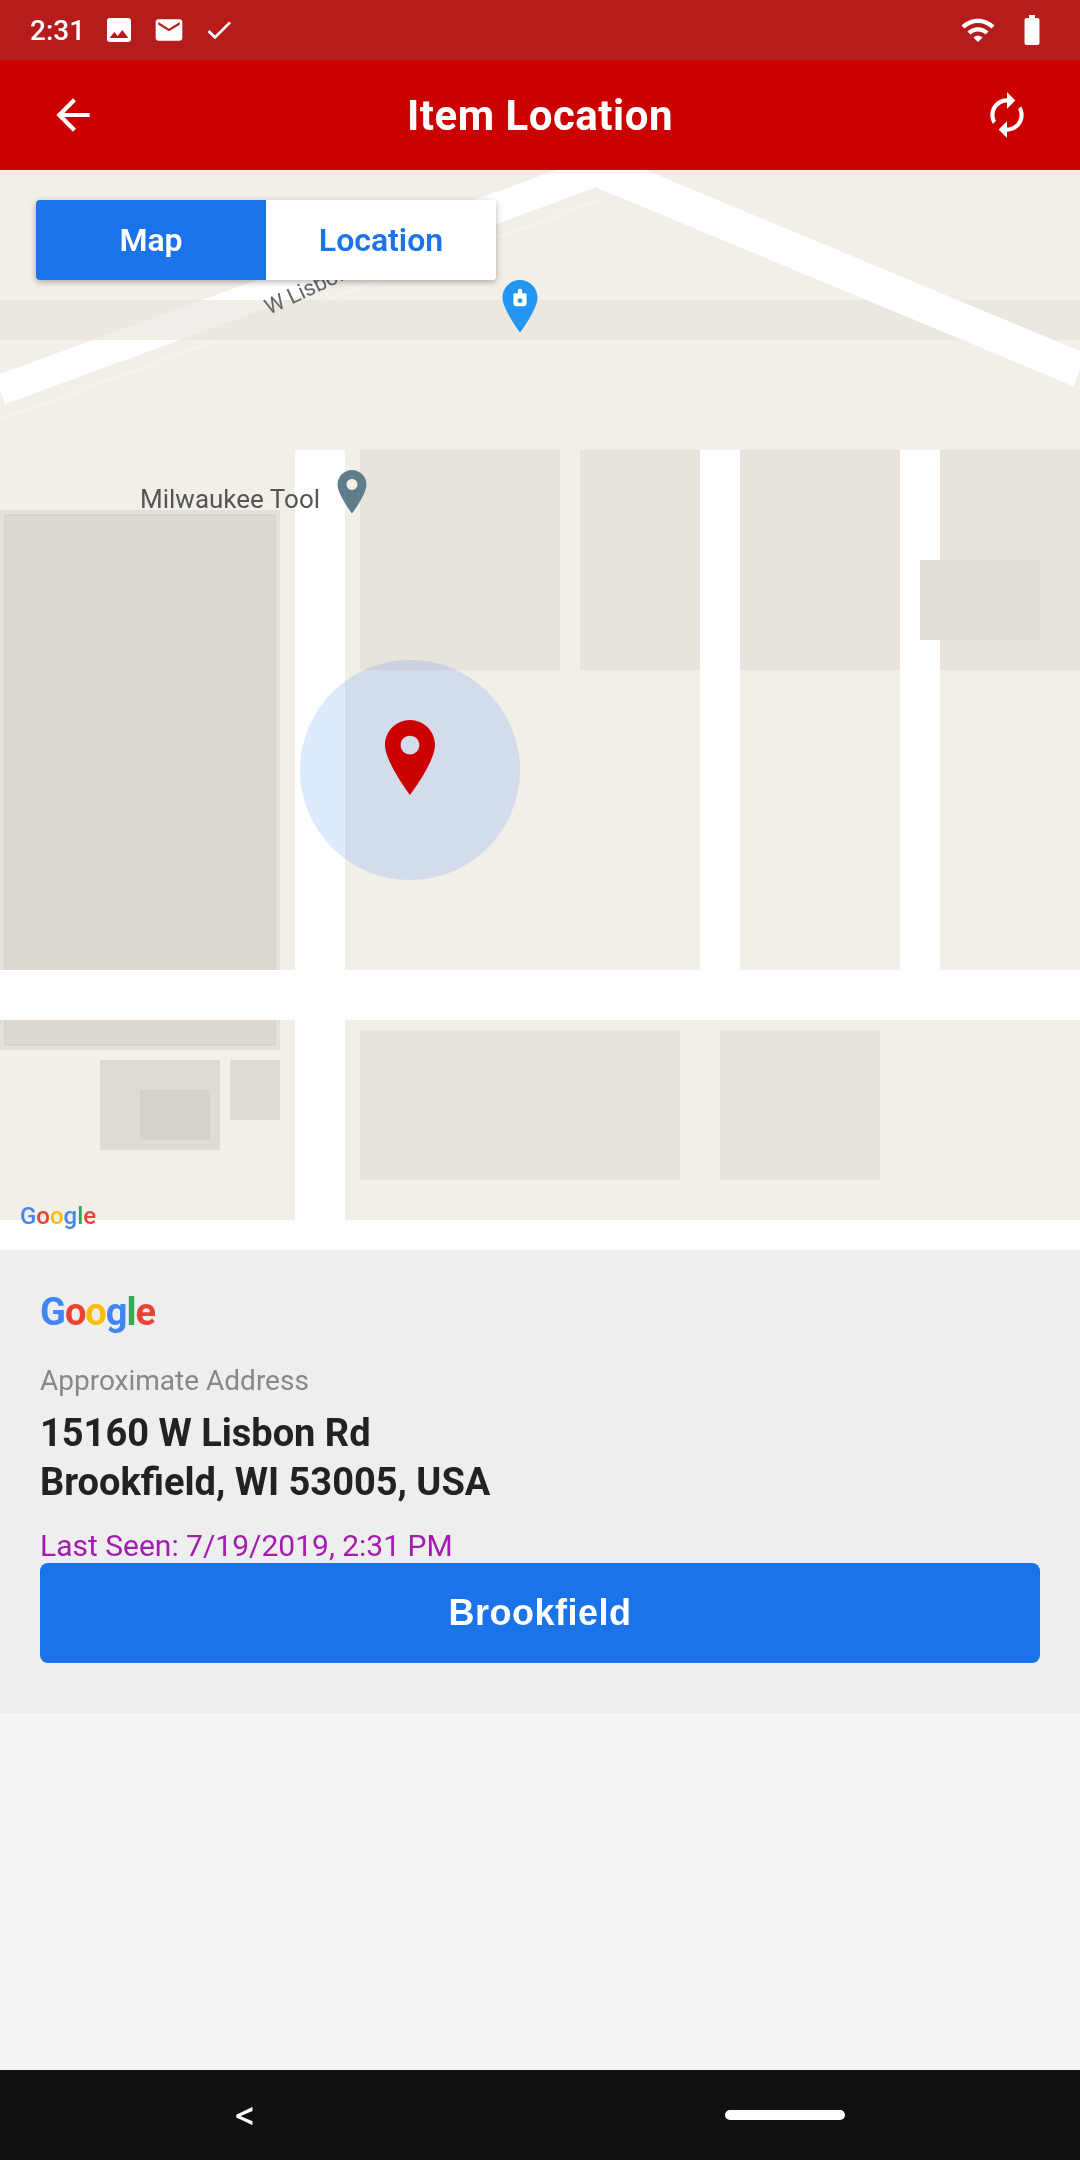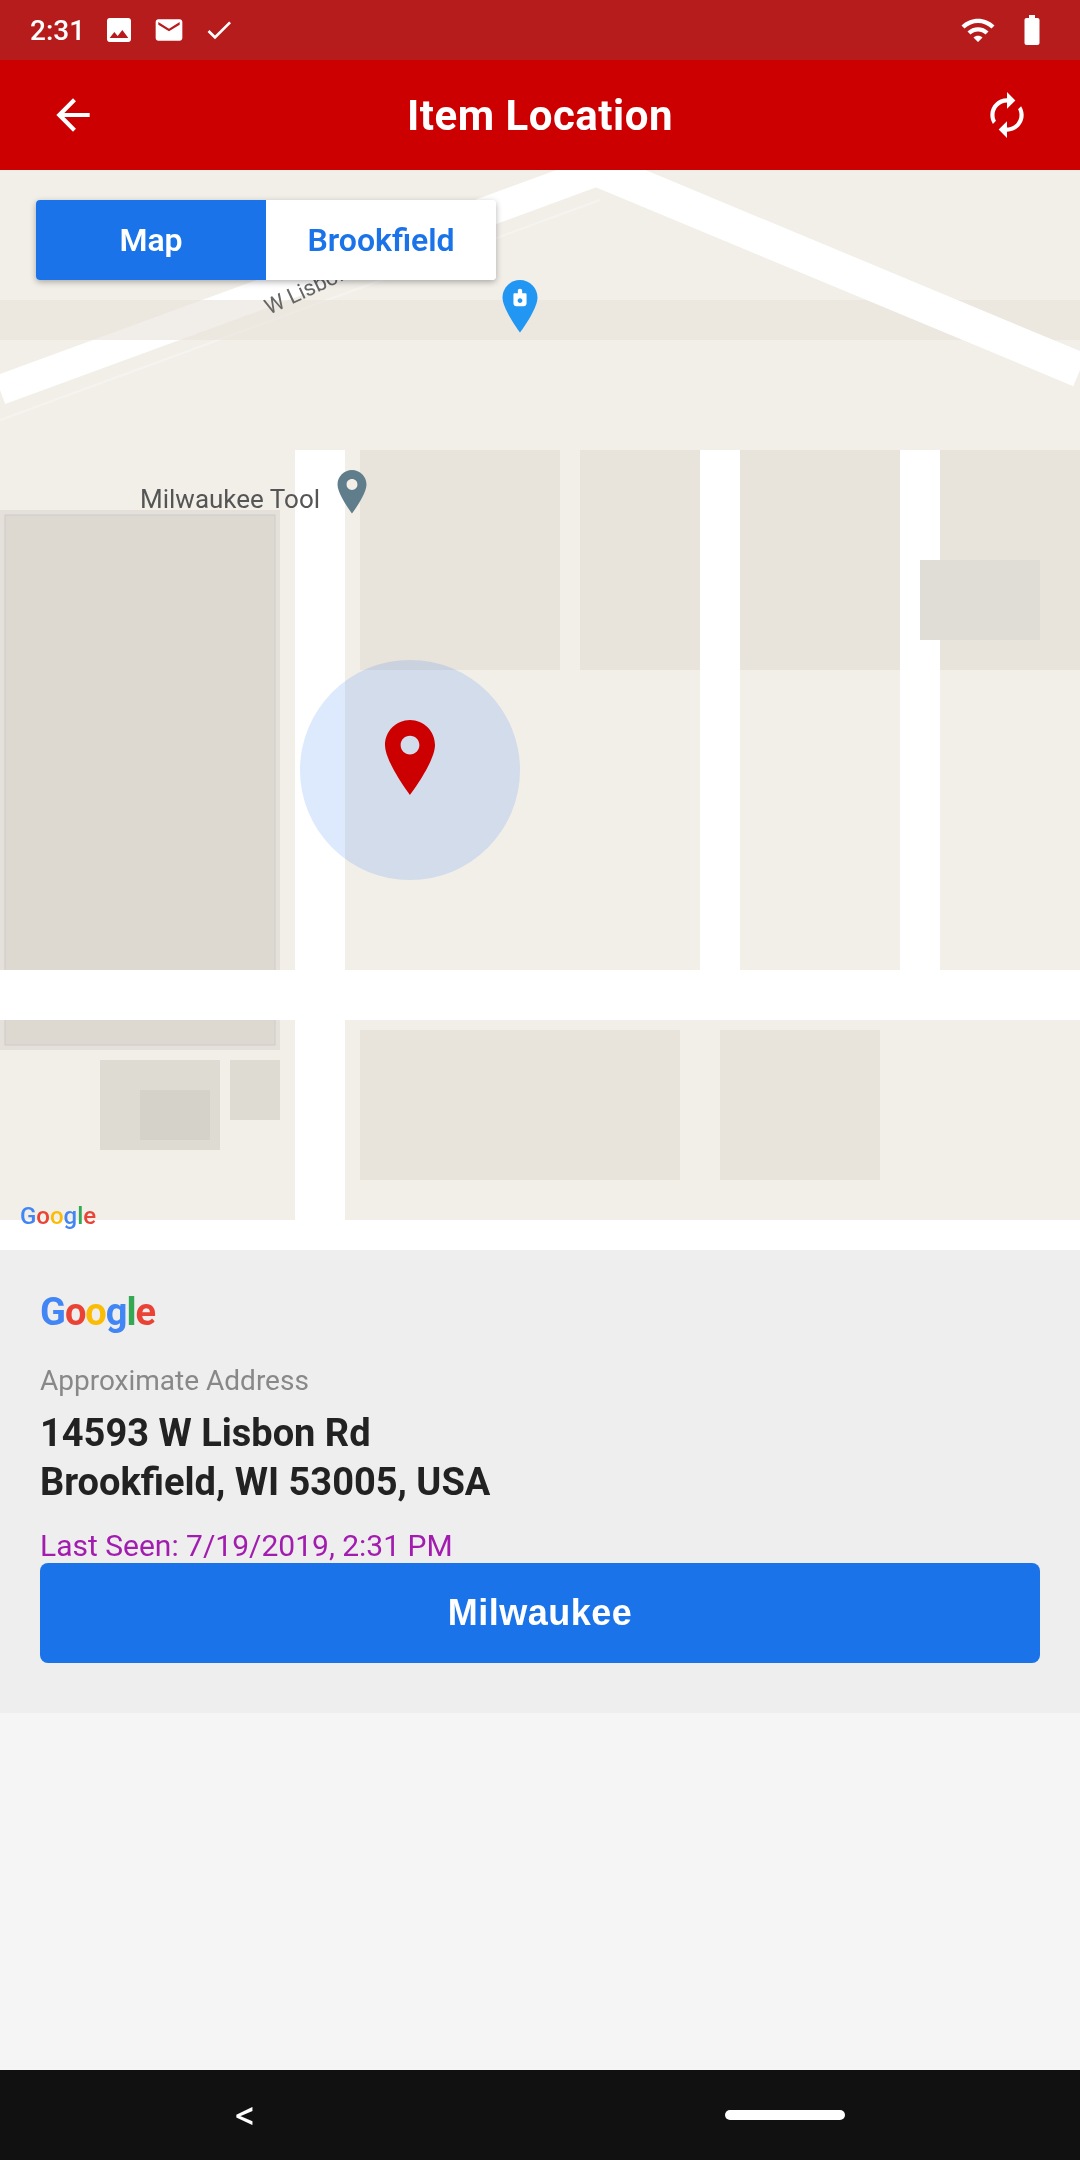--- a/index.html
+++ b/index.html
@@ -360,21 +360,21 @@
 
     <line x1="600" y1="0" x2="1080" y2="200" stroke="white" stroke-width="35"></line>
 
     <rect x="920" y="390" width="120" height="80" fill="#e0ddd6"></rect>
   </svg>
 
   <div class="road-label">W Lisbon Rd</div>
 
   <div class="map-toggle">
     <div class="toggle-map">Map</div>
-    <div class="toggle-satellite">Brookfield</div>
+    <div class="toggle-satellite">Location</div>
   </div>
 
   <div class="pin-milwaukee">
     <span class="pin-milwaukee-label">Milwaukee Tool</span>
     <svg width="44" height="58" viewBox="0 0 24 32">
       <path d="M12 0C7.6 0 4 3.6 4 8c0 5.4 8 16 8 16s8-10.6 8-16c0-4.4-3.6-8-8-8zm0 11c-1.7 0-3-1.3-3-3s1.3-3 3-3 3 1.3 3 3-1.3 3-3 3z" fill="#607d8b"></path>
     </svg>
   </div>
 
   <div class="shopping-pin">
@@ -398,24 +398,24 @@
 </div>
 
 <div class="info-panel" style="position: absolute; bottom: auto; top: 1250px; left: 0px; width: 100%;">
 
   <div class="google-logo-panel">
     <span style="color:#4285f4">G</span><span style="color:#ea4335">o</span><span style="color:#fbbc05">o</span><span style="color:#4285f4">g</span><span style="color:#34a853">l</span><span style="color:#ea4335">e</span>
   </div>
 
   <div class="approx-label">Approximate Address</div>
   <div class="address-main">
-    <span>14593 W Lisbon Rd</span><br>
+    <span>15160 W Lisbon Rd</span><br>
     <span>Brookfield, WI 53005, USA</span>
   </div>
   <div class="last-seen">Last Seen: 7/19/2019, 2:31 PM</div>
 
-  <button class="directions-btn">Milwaukee</button>
+  <button class="directions-btn">Brookfield</button>
 </div>
 
 <div class="nav-bar" style="position: absolute; bottom: 0px; left: 0px; width: 100%;">
   <span class="nav-back">&lt;</span>
   <div class="nav-home"></div>
 </div>
 
 </body></html>

